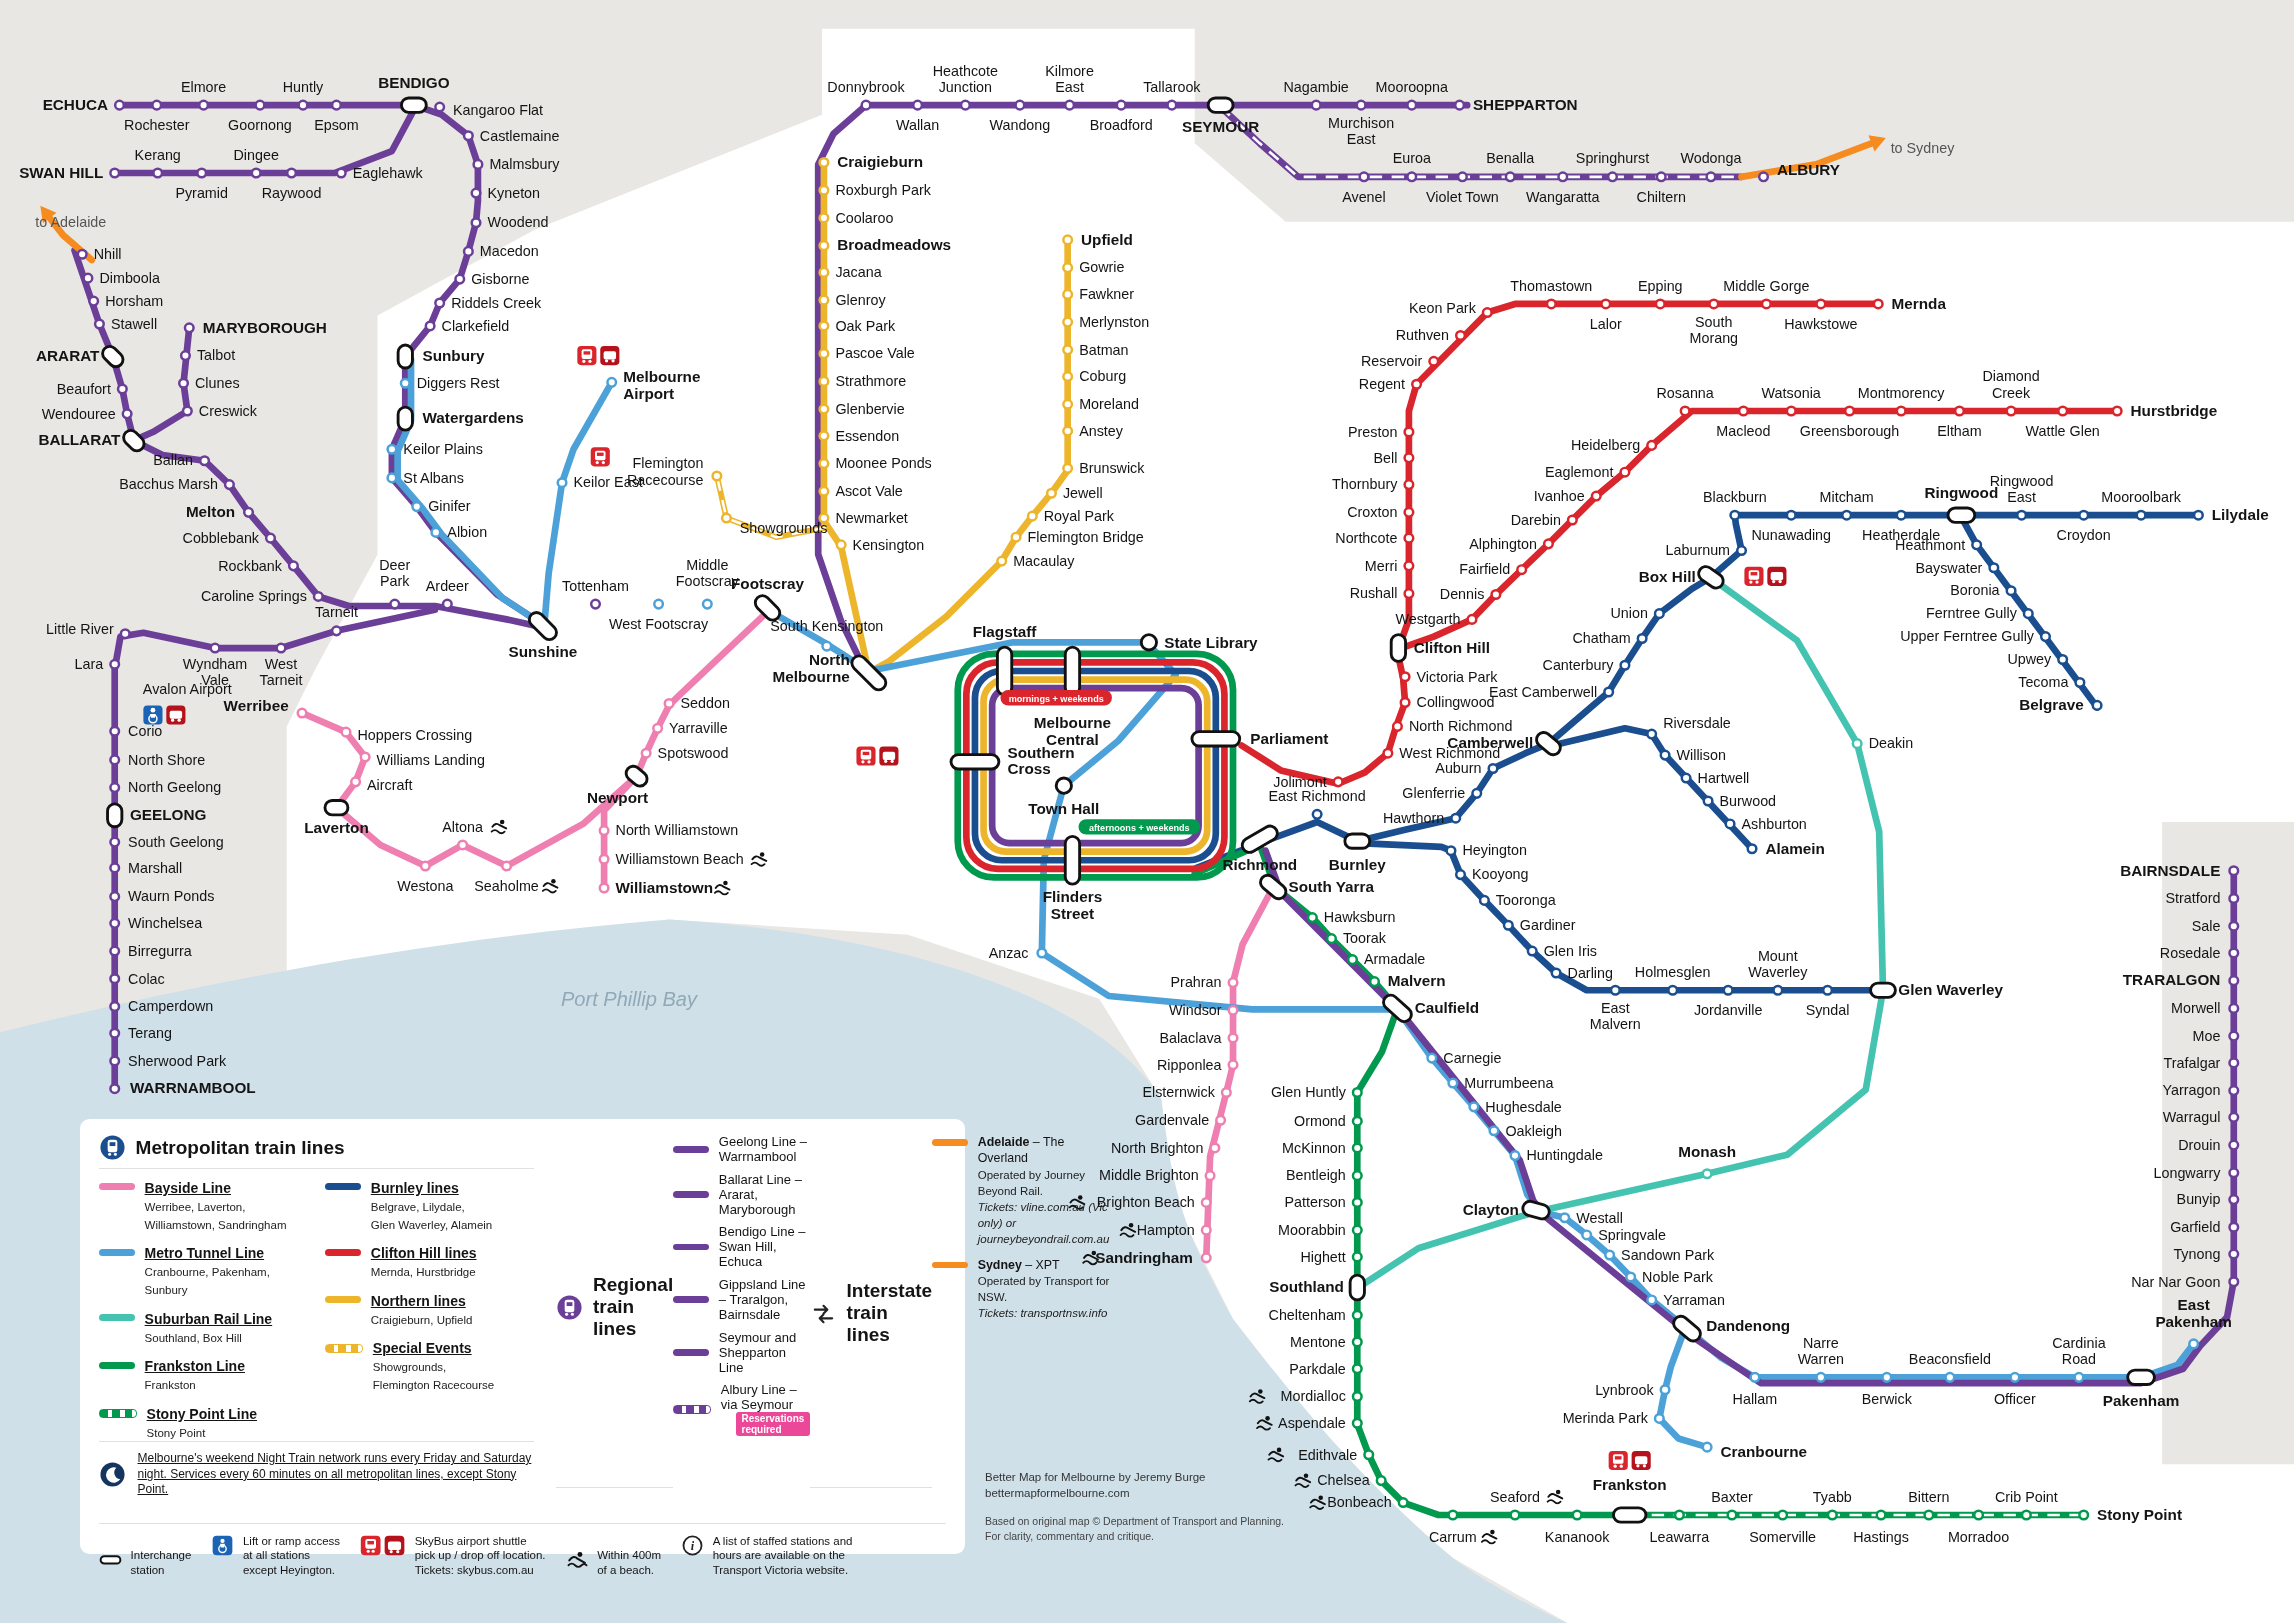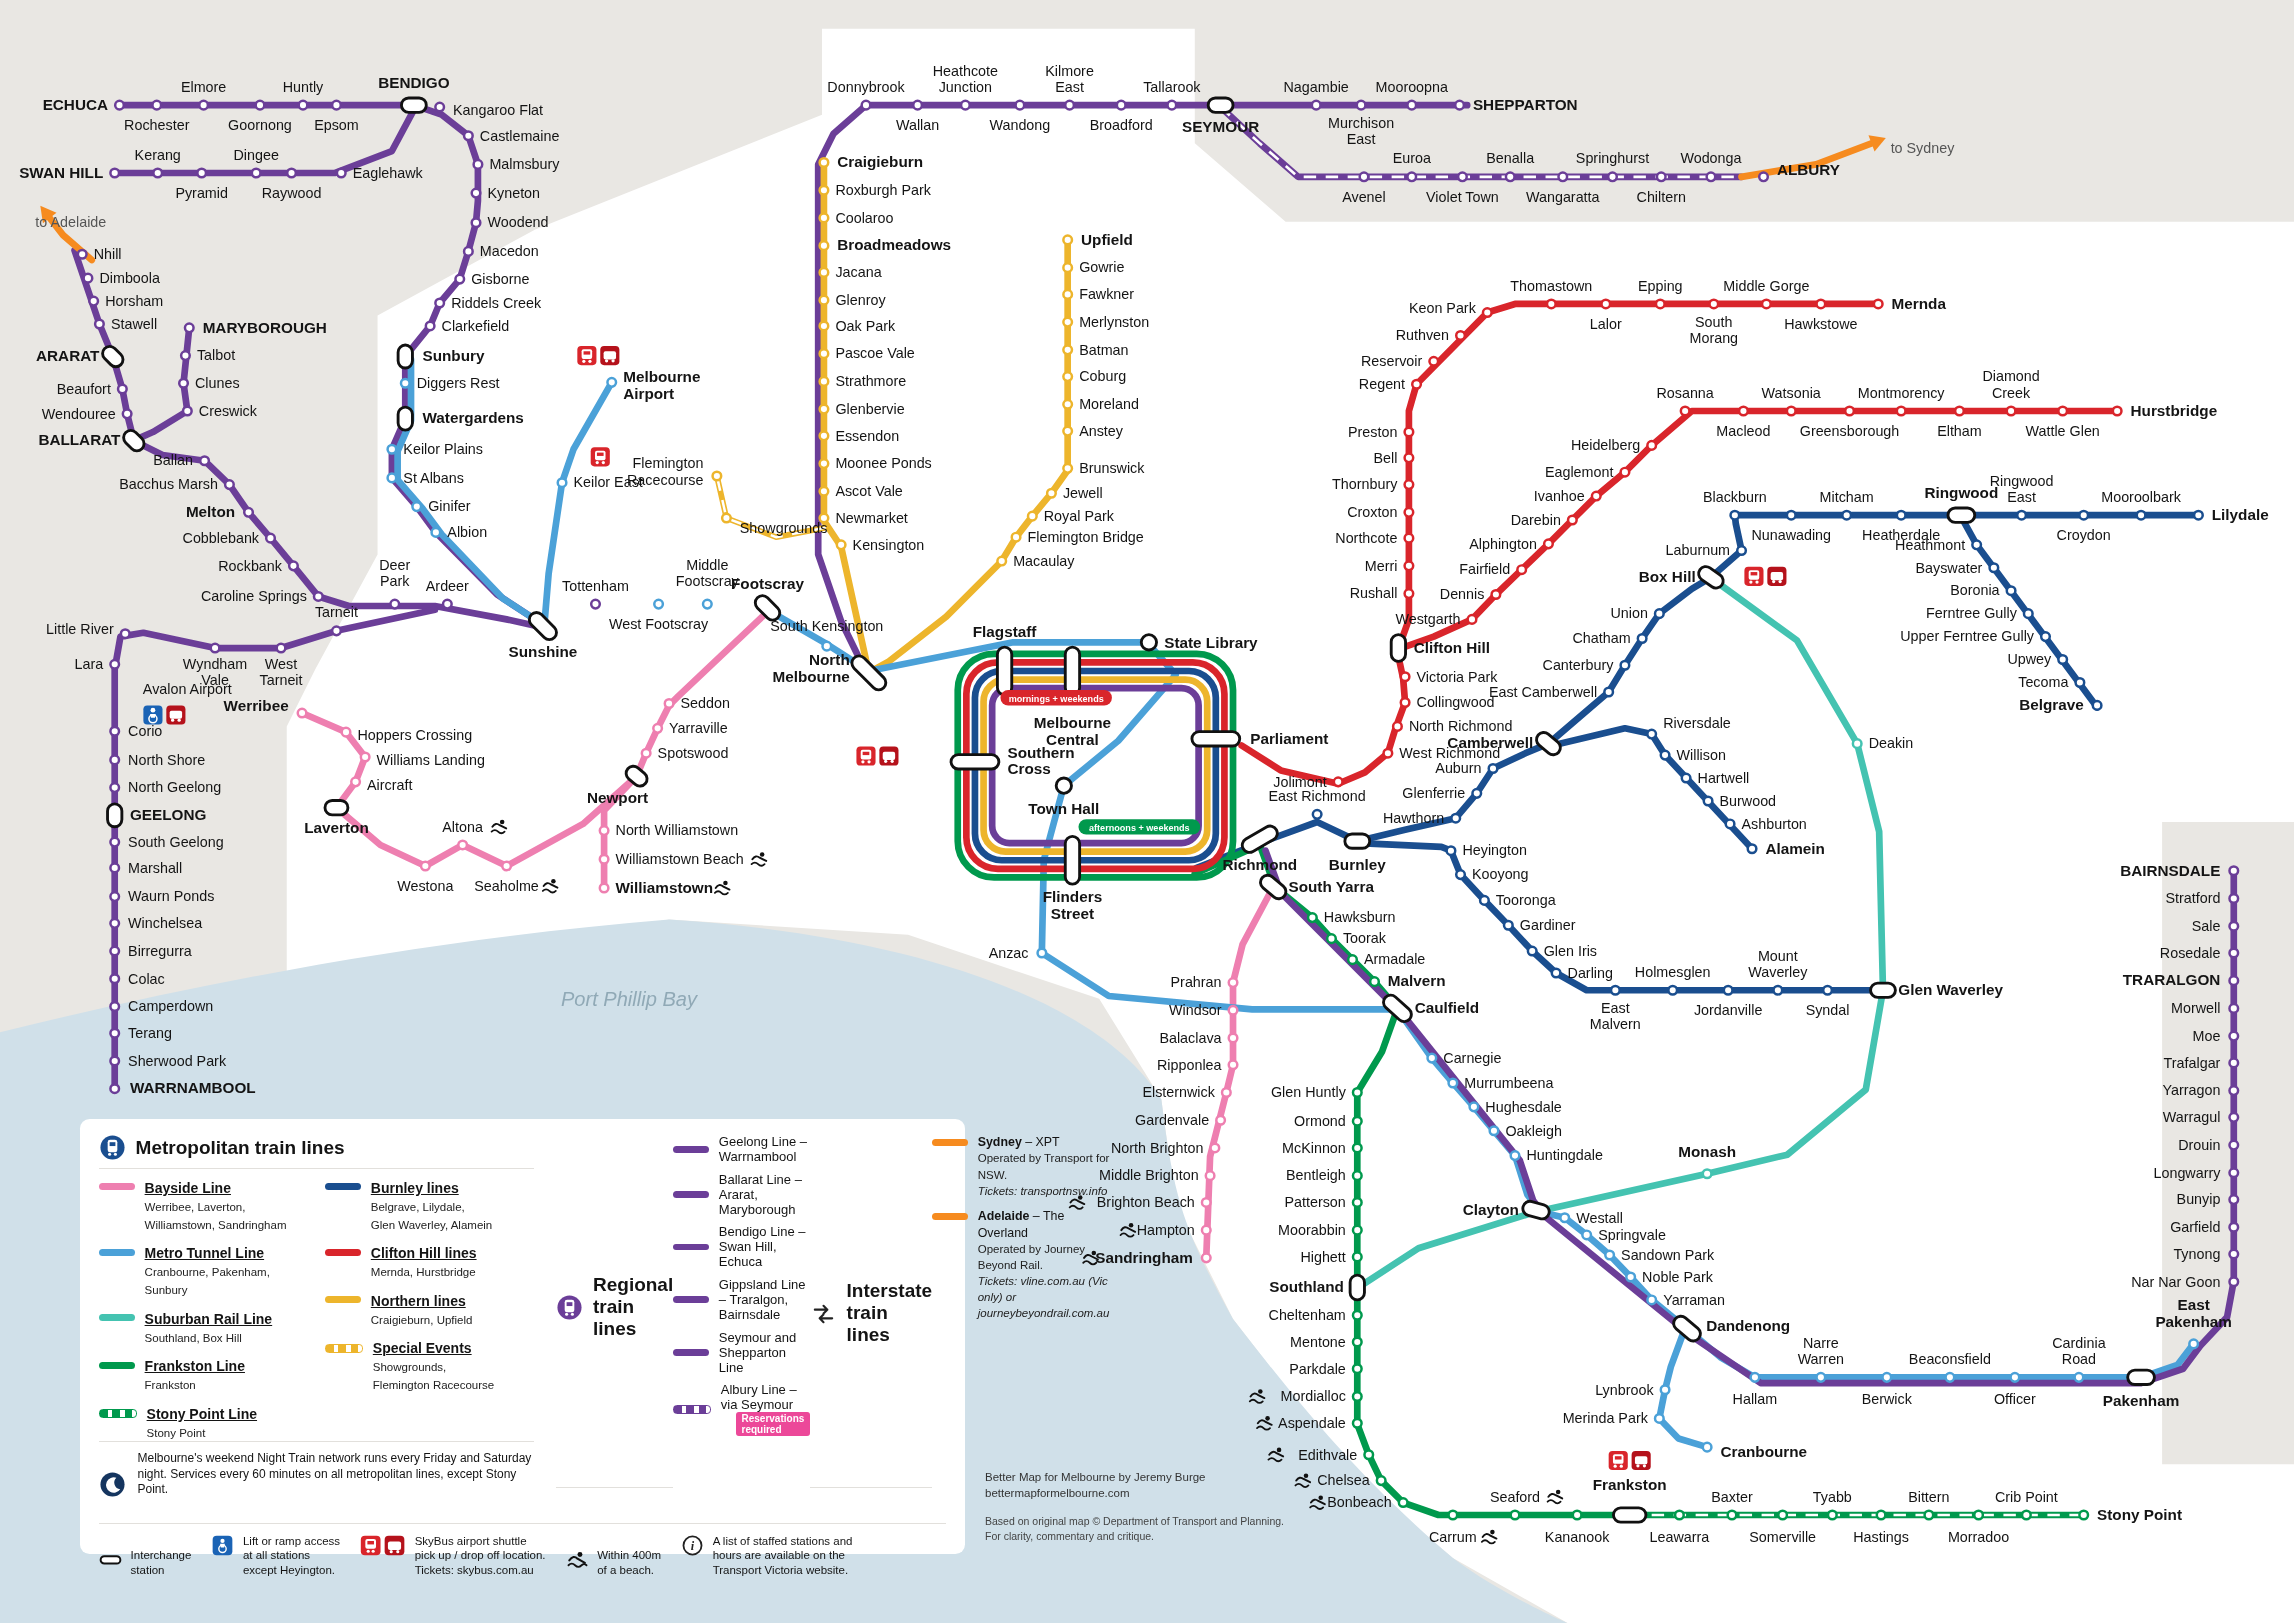--- a/index.html
+++ b/index.html
@@ -29,21 +29,21 @@
   .li-name{font-size:14px;font-weight:bold;line-height:1.15;text-decoration:underline;}
   .li-desc{font-size:11.5px;color:#222;white-space:pre-line;line-height:1.25;}
   .r-item{display:flex;gap:9.6px;align-items:center;margin-bottom:7.6px;}
   .r-text{font-size:13px;}
   .r-text b{font-weight:normal;}
   .badge{display:inline-block;background:#ec4899;color:#fff;font-size:10px;padding:1px 5.7px;border-radius:2.9px;margin-left:15px;font-weight:bold;}
   .i-item{display:flex;gap:9.6px;align-items:flex-start;margin-bottom:9.6px;}
   .i-text{font-size:12.4px;line-height:1.3;}
   .i-sub{font-size:11.5px;color:#222;}
   .i-tickets{font-size:11.5px;font-style:italic;color:#222;}
-  .night-row{display:flex;gap:11.5px;align-items:flex-end;margin-top:auto;padding-top:9.6px;border-top:1.9px solid #e2e0dc;}
+  .night-row{display:flex;gap:11.5px;align-items:center;margin-top:auto;padding-top:9.6px;border-top:1.9px solid #e2e0dc;text-decoration:underline;}
   .night-row .txt{font-size:12px;line-height:1.3;max-width:449px;}
   .sym-row{display:flex;gap:20px;border-top:1.9px solid #e2e0dc;padding-top:9.6px;margin-top:25px;align-items:flex-end;}
   .sym{display:flex;gap:8.6px;align-items:flex-start;font-size:11.5px;line-height:1.3;white-space:pre-line;}
   .icon20{width:23px;height:23px;flex:none;display:inline-flex;}
   
   .credits{position:absolute;left:985px;top:1470px;width:344px;font-size:11.5px;line-height:1.35;color:#333;}
   .credits .c2{margin-bottom:13.4px;}
   .credits .small{font-size:10.5px;color:#444;}
 </style>
 </head>
@@ -1783,31 +1783,31 @@
         <span class="roundel" id="interstate-icon">
             <svg viewBox="0 0 28 28">
               <path d="M5,10 h13 m0,0 l-4,-4 m4,4 l-4,4 M23,19 h-13 m0,0 l4,-4 m-4,4 l4,4" stroke="#222" stroke-width="2.2" fill="none" stroke-linecap="round"></path>
             </svg>
           </span>
         <h2>Interstate train lines</h2>
       </div>
       <div id="interstate-items">
           <div class="i-item">
             <span class="sw" style="background:#f68b1f;"></span>
+    <span class="i-text"><b>Adelaide</b>
+    <span>– The Overland</span><br>
+    <span class="i-sub">Operated by Journey Beyond Rail.</span><br>
+    <span class="i-tickets">Tickets: vline.com.au (Vic only) or journeybeyondrail.com.au</span></span>
+          </div>
+          <div class="i-item">
+            <span class="sw" style="background:#f68b1f;"></span>
     <span class="i-text"><b>Sydney</b>
     <span>– XPT</span><br>
     <span class="i-sub">Operated by Transport for NSW.</span><br>
     <span class="i-tickets">Tickets: transportnsw.info</span></span>
-          </div>
-          <div class="i-item">
-            <span class="sw" style="background:#f68b1f;"></span>
-    <span class="i-text"><b>Adelaide</b>
-    <span>– The Overland</span><br>
-    <span class="i-sub">Operated by Journey Beyond Rail.</span><br>
-    <span class="i-tickets">Tickets: vline.com.au (Vic only) or journeybeyondrail.com.au</span></span>
           </div>
         </div>
     </div>
   </div>
   <div class="sym-row" id="symbols-row">
       <div class="sym"><span class="icon20" style=""><svg viewBox="0 0 28 28">
             <rect x="2" y="10" width="24" height="9" rx="4.5" fill="#fff" stroke="#111" stroke-width="2.4"></rect>
           </svg></span><span>Interchange
 station</span></div>
       <div class="sym"><span class="icon20" style=""><svg viewBox="0 0 28 28">

